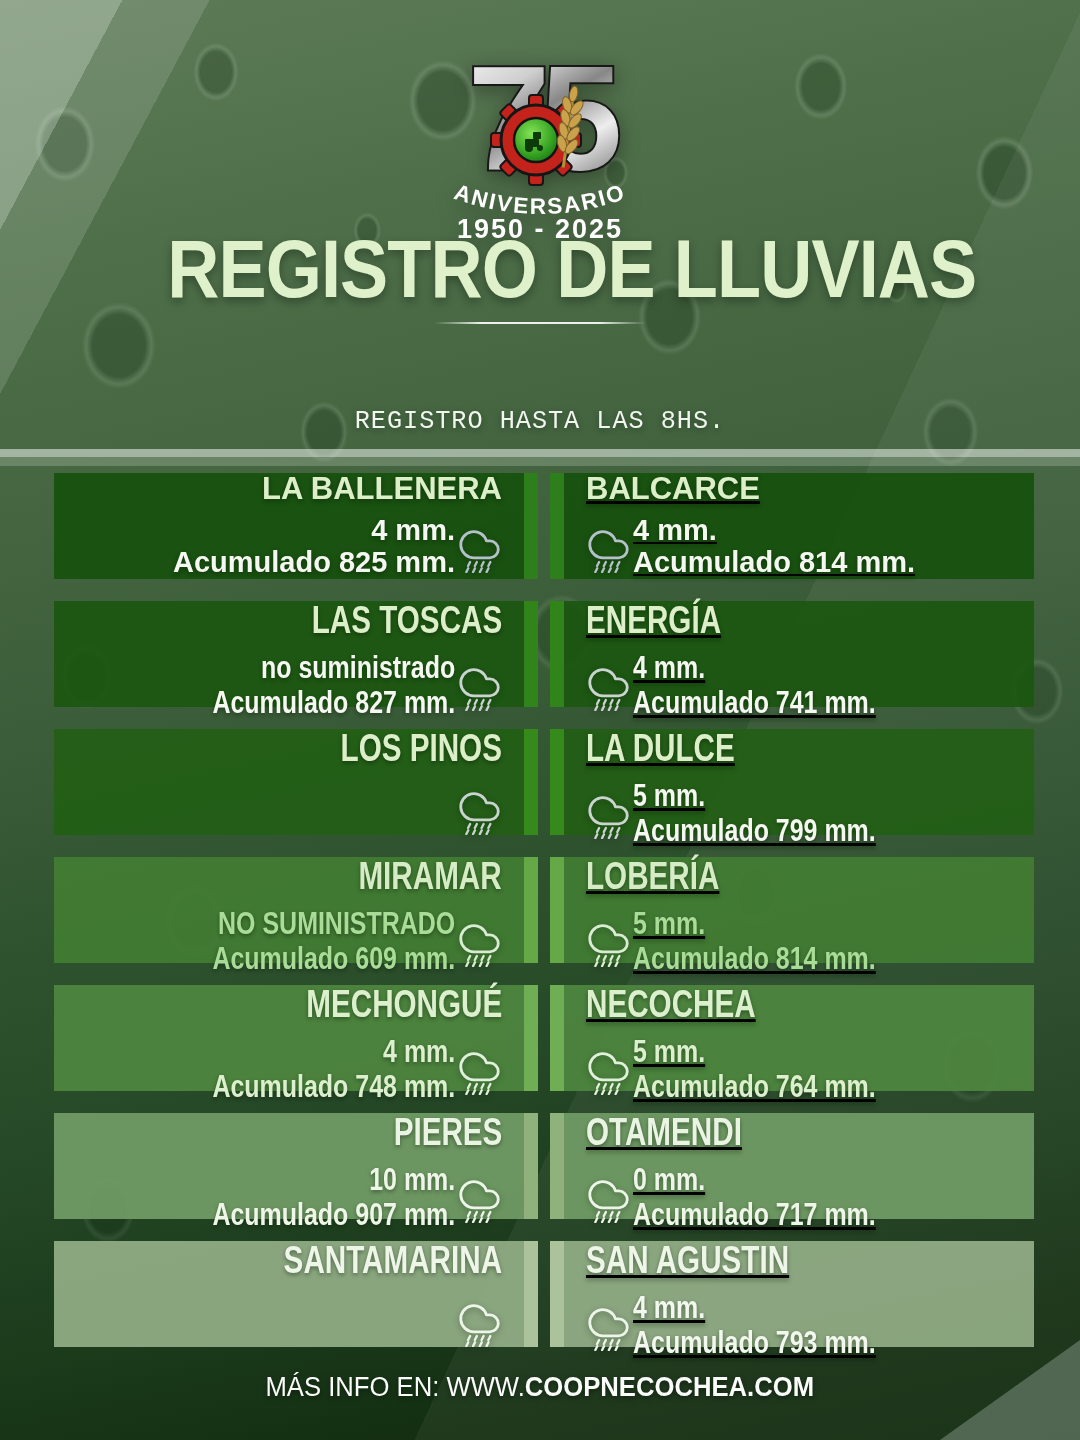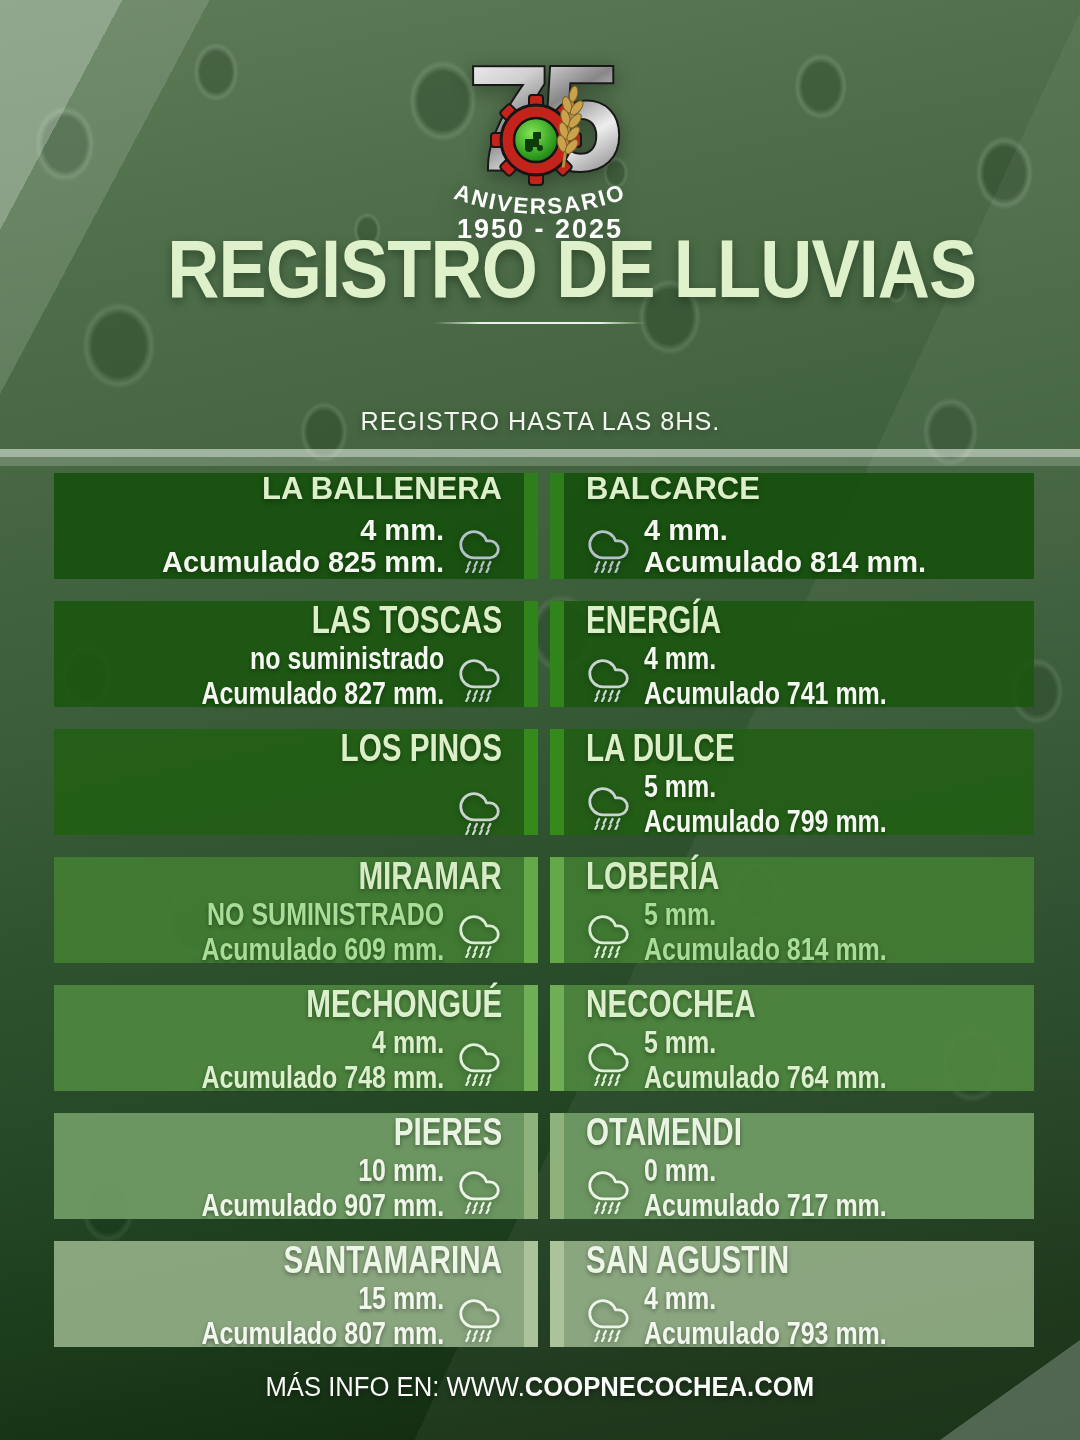--- a/index.html
+++ b/index.html
@@ -55,38 +55,38 @@
             text-shadow:0 4px 10px rgba(0,15,0,.35);margin-left:32px;}
   .hd-title>span{display:inline-block;transform:scaleX(.88);letter-spacing:-1px;}
   .divider{position:absolute;top:322px;left:50%;width:212px;height:2px;transform:translateX(-50%);
            background:linear-gradient(90deg,transparent,rgba(255,255,255,.9) 22% 78%,transparent);}
   .hd-date{position:absolute;top:336px;left:0;width:100%;text-align:center;
            font-weight:bold;font-size:59px;color:#f7faf5;white-space:nowrap;
            text-shadow:0 4px 9px rgba(0,15,0,.35);}
   .hd-date>span{display:inline-block;transform:scaleX(.93);}
   .hd-sub{position:absolute;top:406px;left:0;width:100%;text-align:center;
           font-size:26px;color:#f1f6ee;letter-spacing:1px;white-space:nowrap;
-          text-shadow:0 2px 6px rgba(0,15,0,.35);}
+          text-shadow:0 2px 6px rgba(0,15,0,.35);font-family:Liberation Mono, monospace;}
   .hd-sub>span{display:inline-block;transform:scaleX(.97);}
   
   .band{position:absolute;left:0;top:449px;width:100%;height:17px;
         background:linear-gradient(180deg, rgba(246,252,246,.52) 0 45%, rgba(246,252,246,.20) 45% 100%);}
   
   .grid{position:absolute;left:54px;top:473px;width:980px;
         display:flex;flex-direction:column;gap:22px;}
   .row{display:flex;gap:12px;}
   .card{position:relative;width:484px;height:106px;background:var(--bg);}
   .card::after{content:"";position:absolute;top:0;width:14px;height:100%;background:var(--accent);}
   .card.l::after{right:0;}
   .card.r::after{left:0;}
   .inner{position:absolute;inset:0;display:flex;flex-direction:column;justify-content:space-between;}
   .card.l .inner{align-items:flex-end;text-align:right;padding-right:36px;}
-  .card.r .inner{align-items:flex-start;text-align:left;padding-left:36px;}
+  .card.r .inner{align-items:flex-start;text-align:left;padding-left:36px;text-decoration:underline;}
   .title{font-weight:bold;color:var(--title);text-shadow:0 2px 5px rgba(0,18,0,.4);line-height:1.05;}
-  .body{display:flex;align-items:center;gap:13px;margin-top:0;}
+  .body{display:flex;align-items:center;gap:2px;margin-top:9px;}
   .lines{display:flex;flex-direction:column;}
   .val,.acc{font-weight:bold;color:var(--val);text-shadow:0 2px 5px rgba(0,18,0,.4);line-height:1.1;}
   
   .wide .title{font-size:31px;}
   .wide .val,.wide .acc{font-size:29px;}
   
   .cnd .title{font-size:38px;}
   .cnd .val,.cnd .acc{font-size:32px;}
   .cnd .title,.cnd .val,.cnd .acc{transform:scaleX(.78);}
   .card.l.cnd .title,.card.l.cnd .val,.card.l.cnd .acc{transform-origin:right center;}
@@ -481,24 +481,20 @@
           </div>
         </div>
       </div>
     </div>
 
     <div class="row r7">
       <div class="card l cnd">
         <div class="inner">
           <div class="title">SANTAMARINA</div>
           <div class="body">
-            <div class="lines">
-              <div class="val">15 mm.</div>
-              <div class="acc">Acumulado 807 mm.</div>
-            </div>
             <svg class="cloud" viewBox="0 0 24 27">
                 <path d="M17.5 19H9a7 7 0 1 1 6.71-9h1.79a4.5 4.5 0 0 1 0 9Z"></path>
                 <g class="rain">
                   <path d="M7 21.2 5.9 23.4"></path>
                   <path d="M10.6 21.2 9.5 23.4"></path>
                   <path d="M14.2 21.2 13.1 23.4"></path>
                   <path d="M17.8 21.2 16.7 23.4"></path>
                   <path d="M6 24.6 5 26.6"></path>
                   <path d="M9.6 24.6 8.6 26.6"></path>
                   <path d="M13.2 24.6 12.2 26.6"></path>

